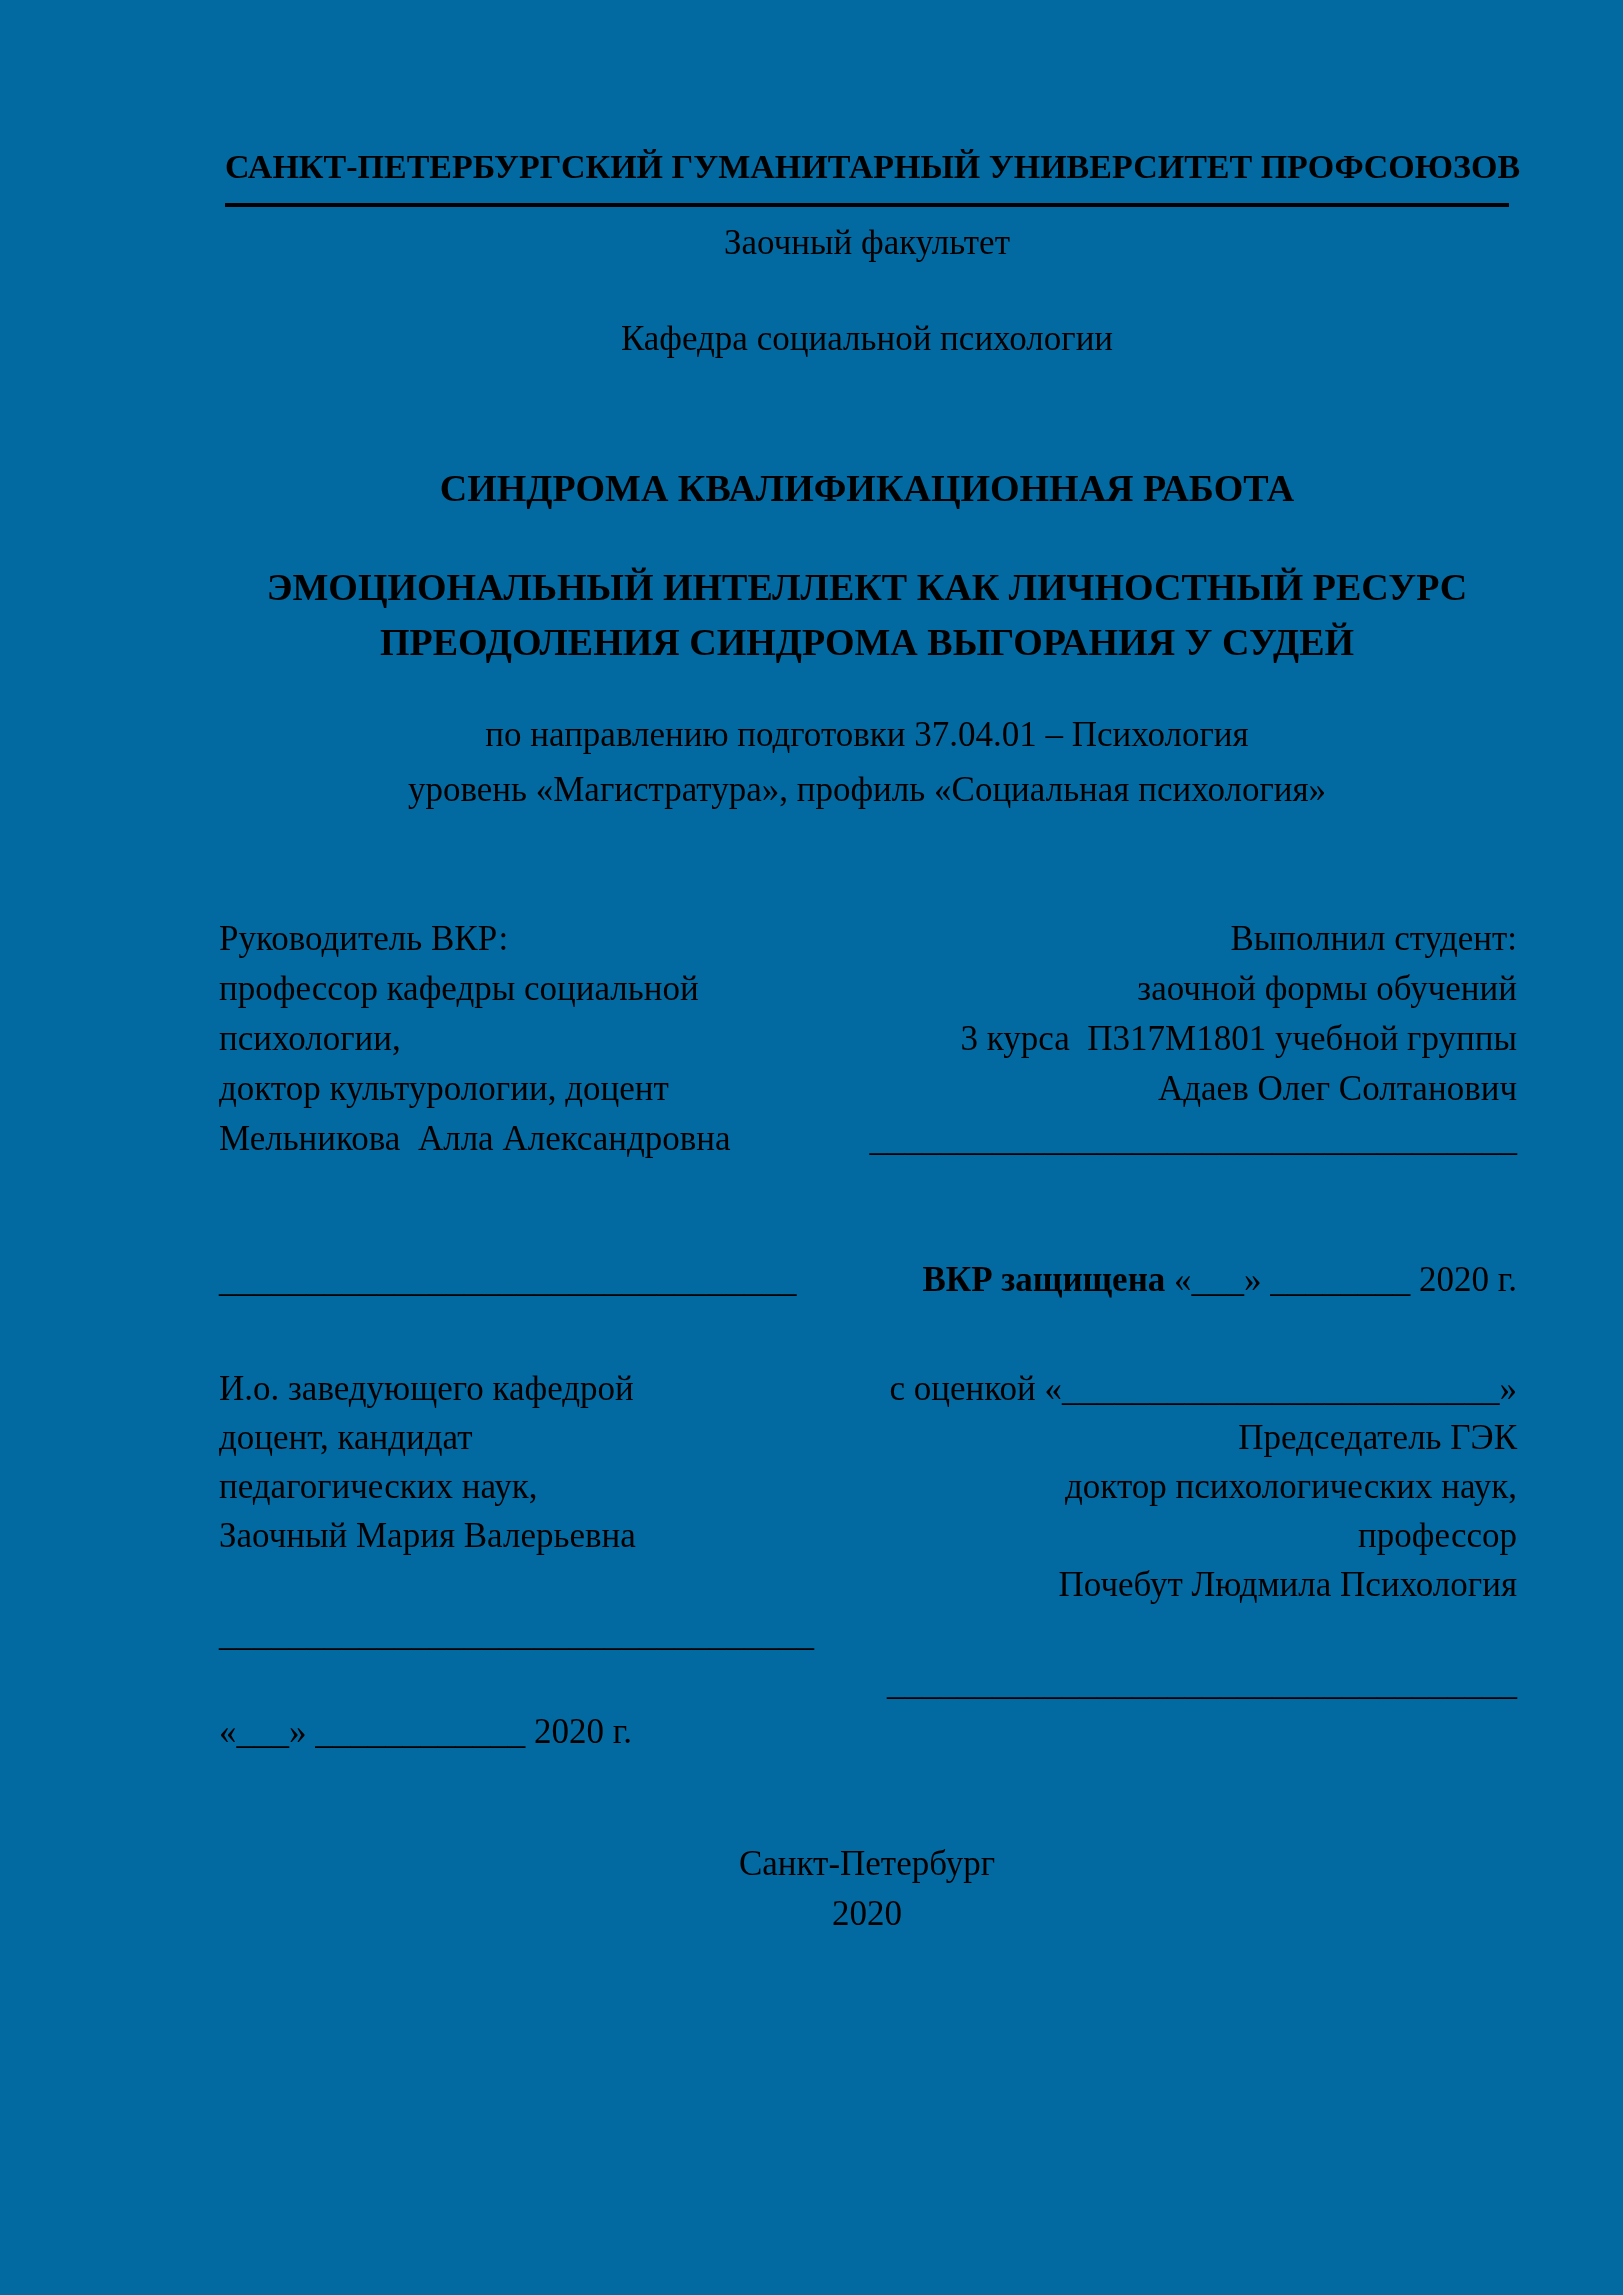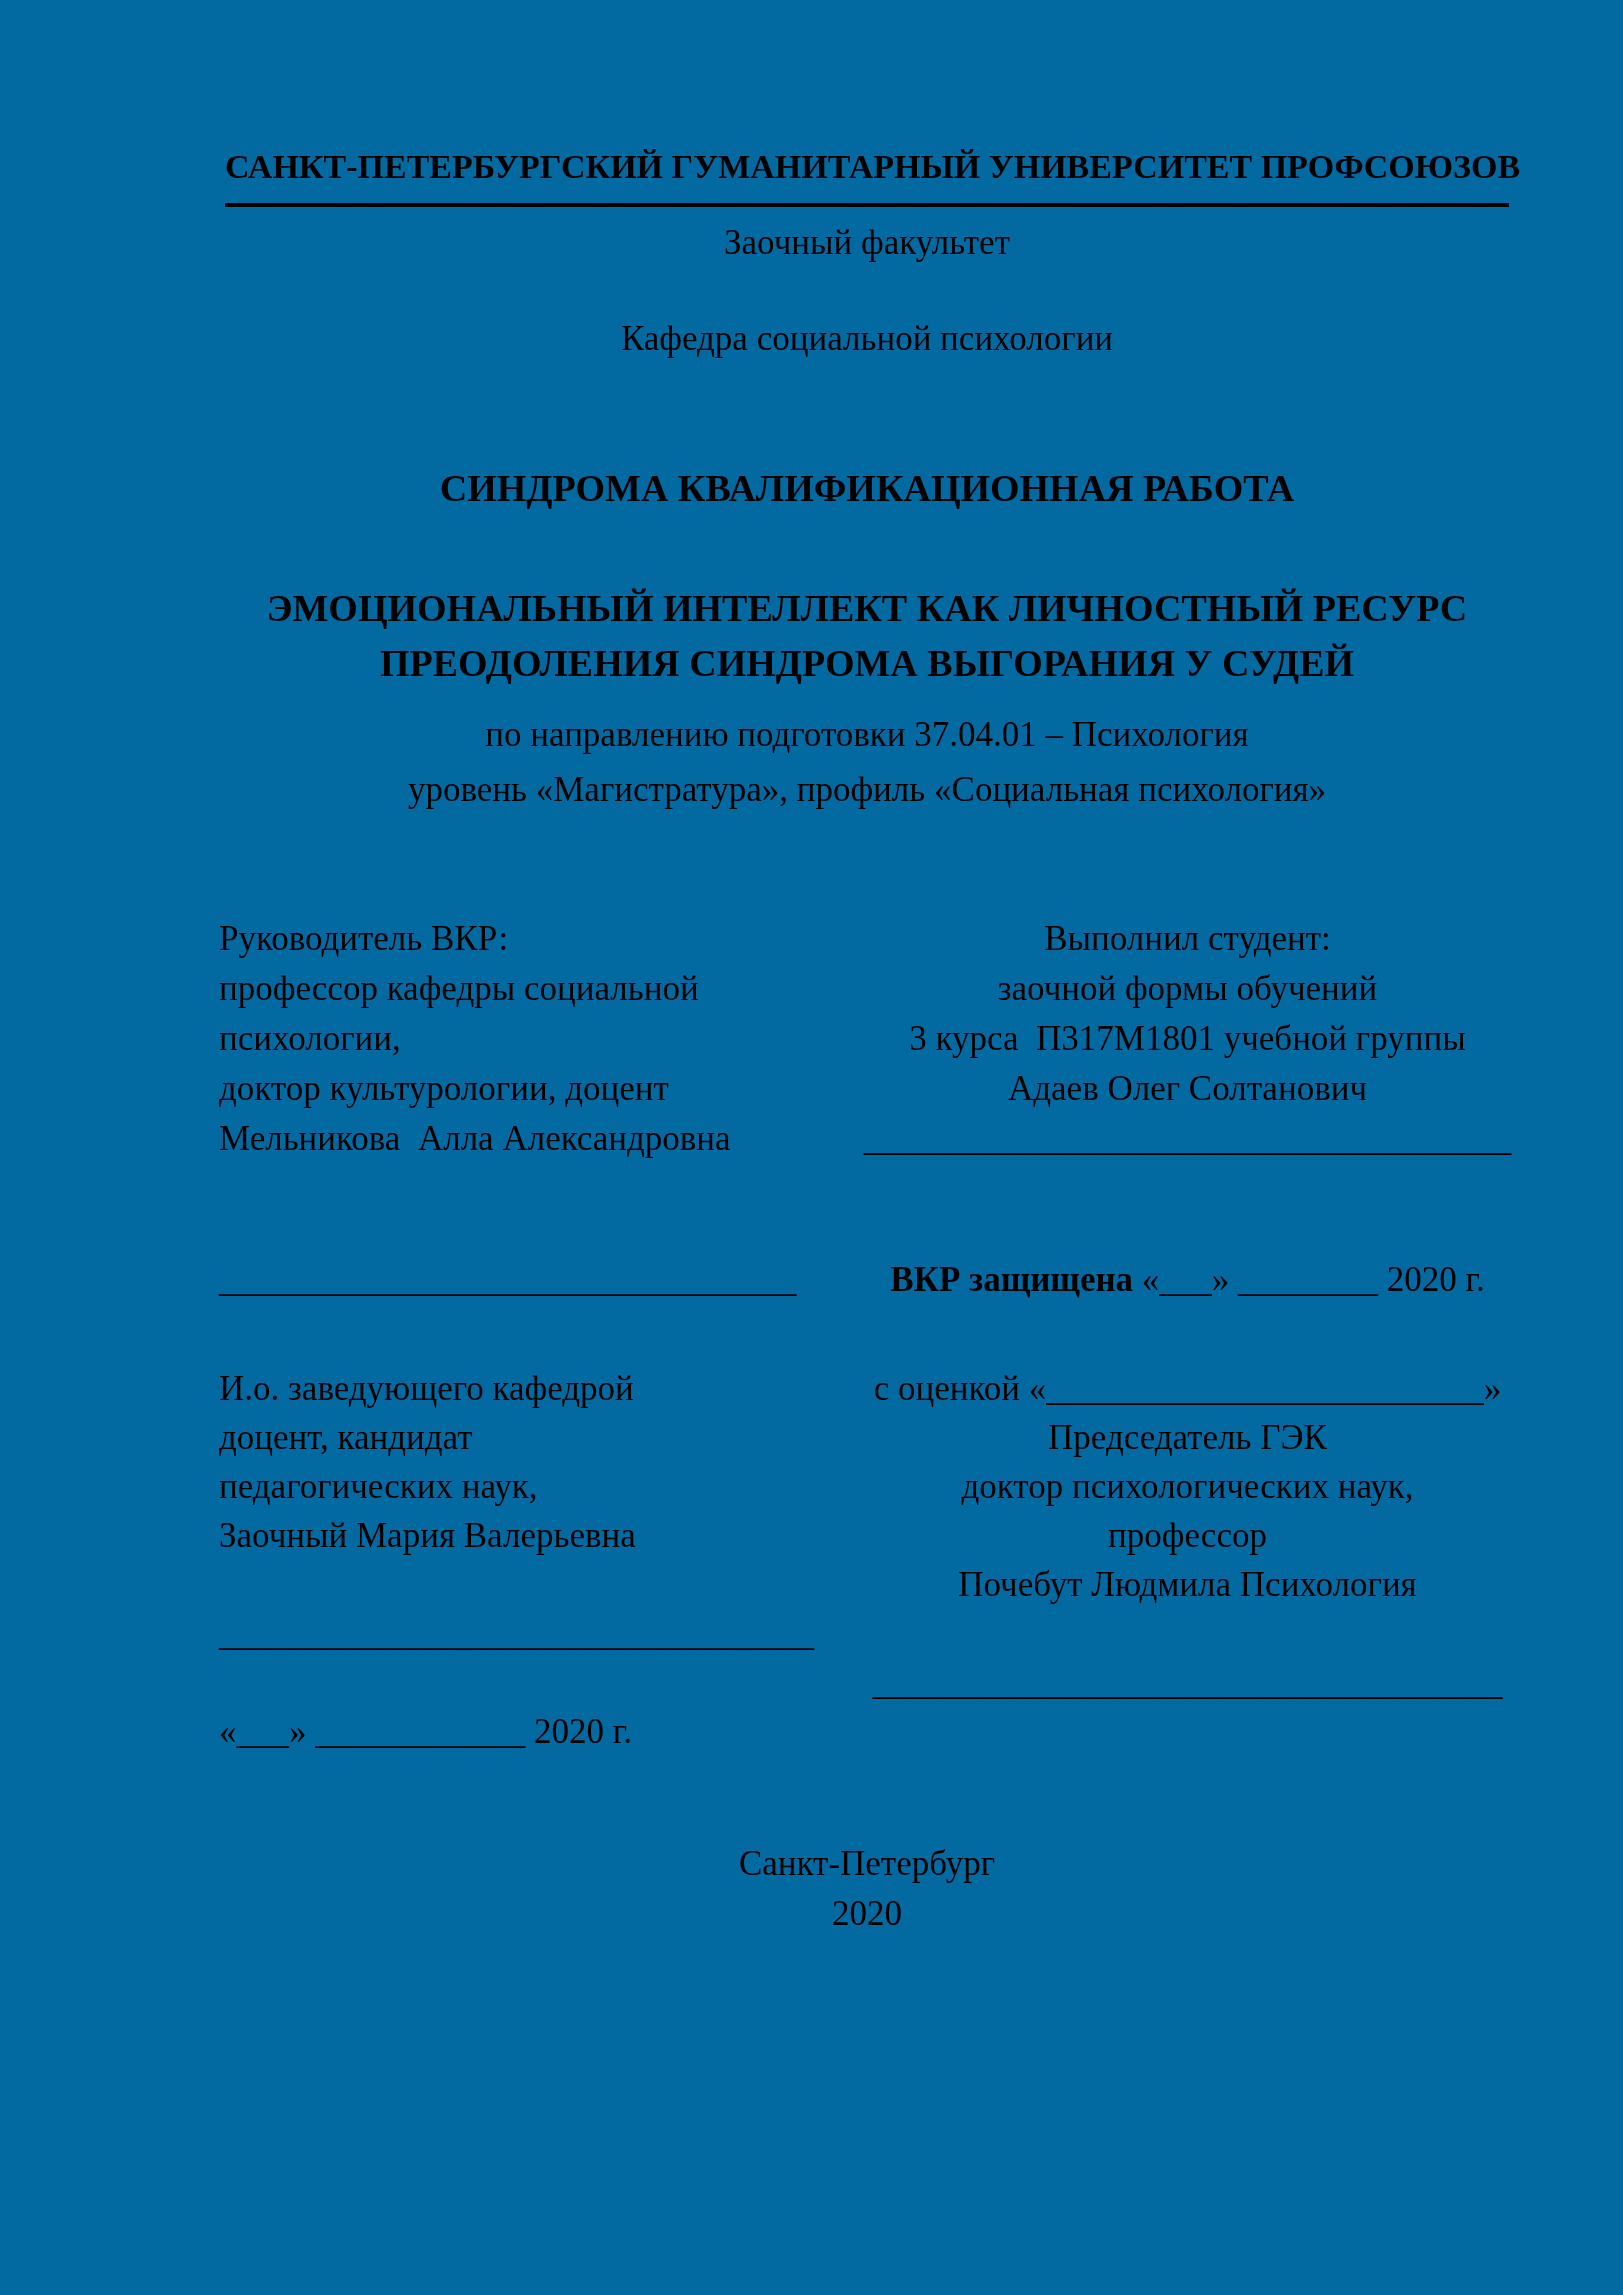--- a/index.html
+++ b/index.html
@@ -7,21 +7,21 @@
     position:relative;
     width:1623px;height:2295px;
     background:#0369a1;
     color:#000000;
     font-family:"Liberation Serif","DejaVu Serif",serif;
     overflow:hidden;
   }
   .abs{position:absolute;}
   .center{left:225px;width:1284px;text-align:center;}
   .colL{left:219px;width:636px;text-align:left;}
-  .colR{left:858px;width:659px;text-align:center;}
+  .colR{left:858px;width:659px;text-align:right;}
   .fs43{font-size:34px;}
   .fs44{font-size:35px;}
   .fs48{font-size:38px;}
   .b{font-weight:bold;}
   .lh64{line-height:50px;}
   .lh70{line-height:55px;}
   .lh62{line-height:49px;}
   .line{white-space:pre-wrap;}
   .nowrap{white-space:pre;}
   .blank{height:49px;}
@@ -32,21 +32,21 @@
 
 <div class="page">
 
   <div class="abs center b fs43 nowrap" style="top:146px;line-height:41px;">САНКТ-ПЕТЕРБУРГСКИЙ ГУМАНИТАРНЫЙ УНИВЕРСИТЕТ ПРОФСОЮЗОВ</div>
   <div class="abs rule" style="top:203px;left:225px;width:1284px;"></div>
   <div class="abs center fs44 nowrap" style="top:222px;line-height:41px;">Заочный факультет</div>
   <div class="abs center fs44 nowrap" style="top:318px;line-height:41px;">Кафедра социальной психологии</div>
 
   <div class="abs center b fs48 nowrap" style="top:465px;line-height:47px;">СИНДРОМА КВАЛИФИКАЦИОННАЯ РАБОТА</div>
 
-  <div class="abs center b fs48 lh70" style="top:581px;">
+  <div class="abs center b fs48 lh70" style="top:560px;">
     <div class="line nowrap">ЭМОЦИОНАЛЬНЫЙ ИНТЕЛЛЕКТ КАК ЛИЧНОСТНЫЙ РЕСУРС</div>
     <div class="line nowrap">ПРЕОДОЛЕНИЯ СИНДРОМА ВЫГОРАНИЯ У СУДЕЙ</div>
   </div>
 
   <div class="abs center fs44 lh70" style="top:707px;">
     <div class="line nowrap">по направлению подготовки 37.04.01 – Психология</div>
     <div class="line nowrap">уровень «Магистратура», профиль «Социальная психология»</div>
   </div>
 
   <div class="abs colL fs44 lh64" style="top:914px;">

